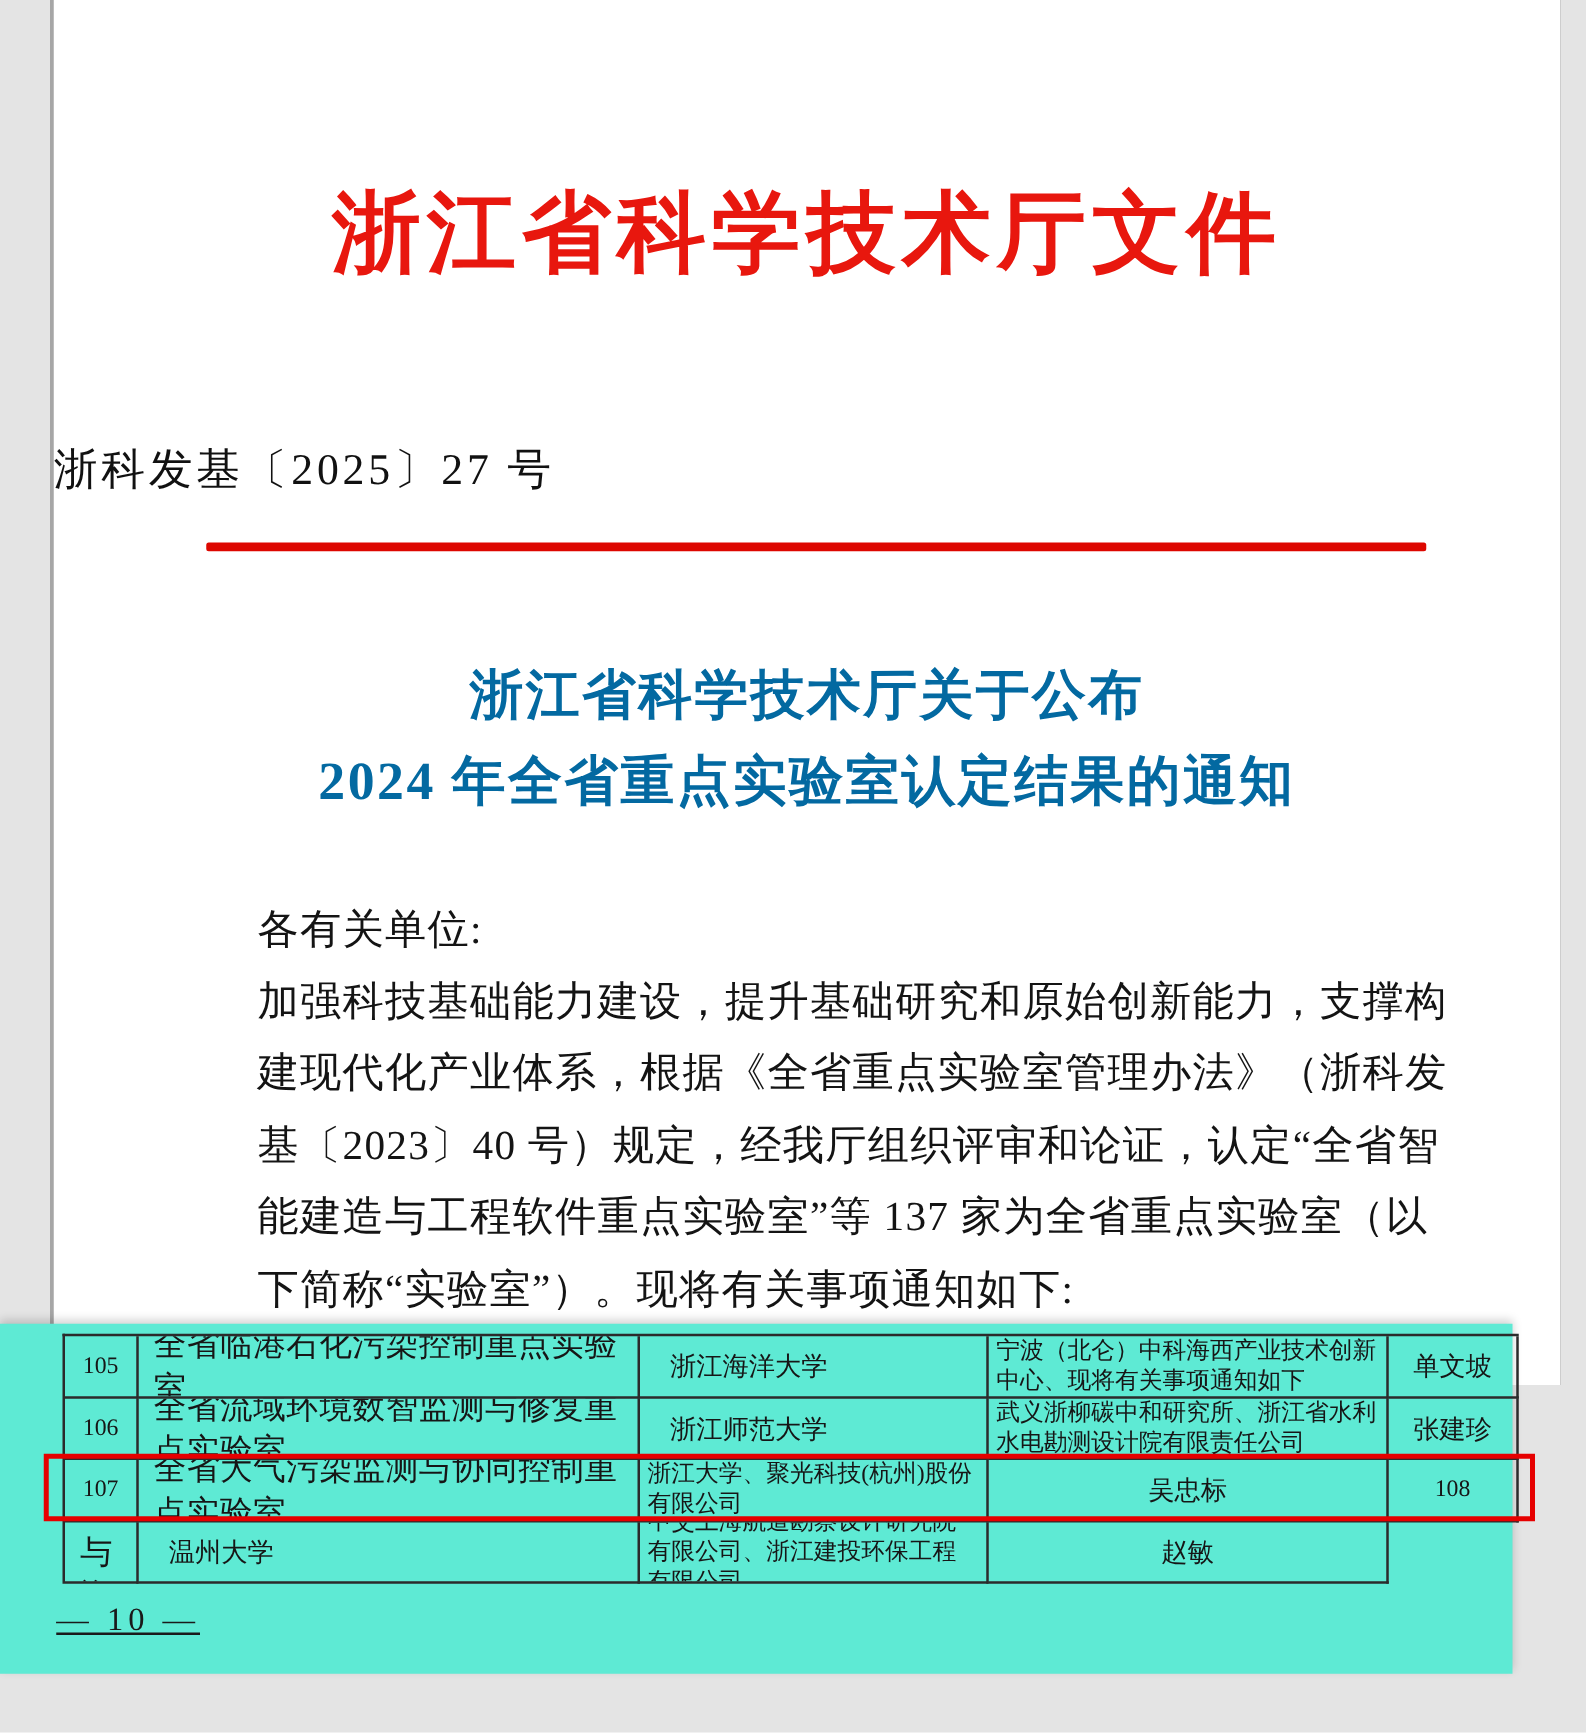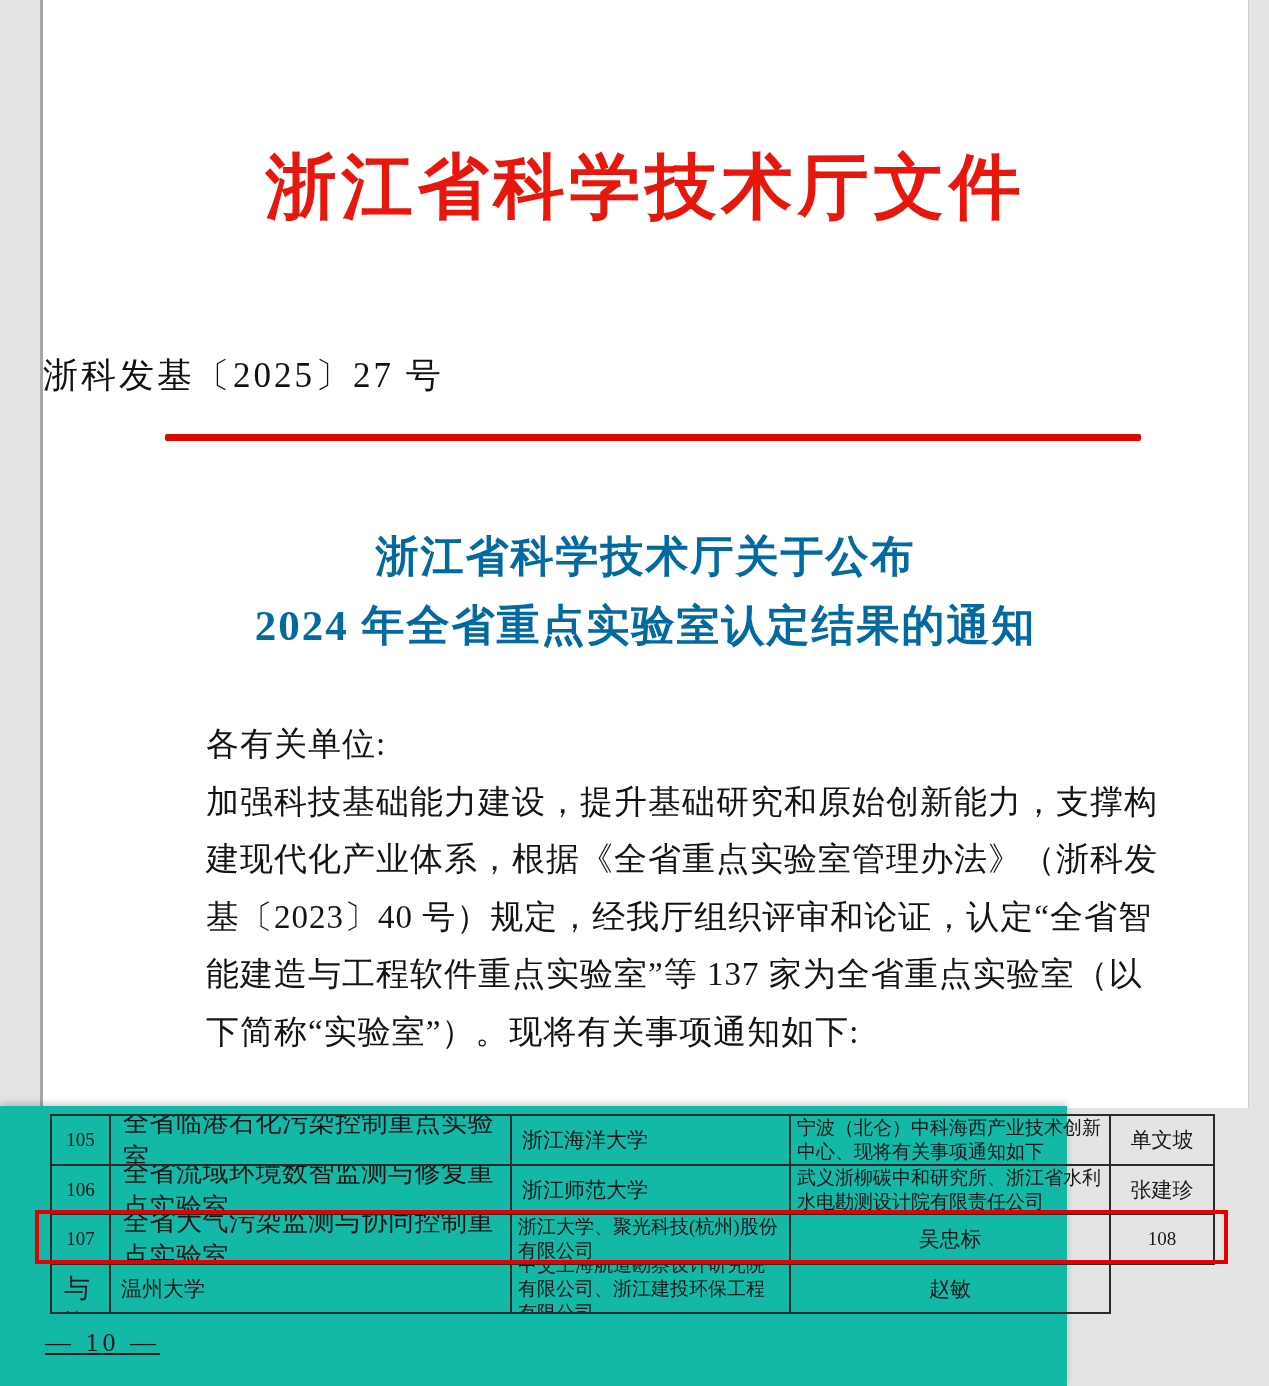--- a/index.html
+++ b/index.html
@@ -89,24 +89,24 @@
     white-space: nowrap;
   }
   .body-line.indent {
     text-indent: 2em;
   }
 
   
   .table-section {
     position: absolute;
     left: 0;
-    top: 1106px;
-    width: 1067px;
+    top: 1059px;
+    width: 1210px;
     height: 280px;
-    background: #14b8a6;
+    background: #5eead4;
     box-shadow: 0 -3px 7px rgba(0,0,0,0.18);
   }
 
   .lab-table {
     position: absolute;
     left: 50px;
     top: 8px;
     display: grid;
     grid-template-columns: 59px 401px 279px 320px 104px;
     grid-template-rows: 50px 49px 50px 49px;
@@ -118,21 +118,21 @@
   .cell {
     border-right: 2px solid #2b2b2b;
     border-bottom: 2px solid #2b2b2b;
     box-sizing: border-box;
     display: flex;
     align-items: center;
     overflow: hidden;
   }
   .cell.center { justify-content: center; }
   .cell.name   { padding-left: 12px; font-size: 26px; letter-spacing: 0.5px; }
-  .cell.unit   { padding-left: 10px; font-size: 21px; }
+  .cell.unit   { padding-left: 24px; font-size: 21px; }
   .cell.partners {
     padding: 1px 6px;
     font-size: 19px;
     line-height: 24px;
     white-space: normal;
     word-break: break-all;
   }
   .cell.no { font-size: 19px; }
   .cell.director { font-size: 21px; }
 

